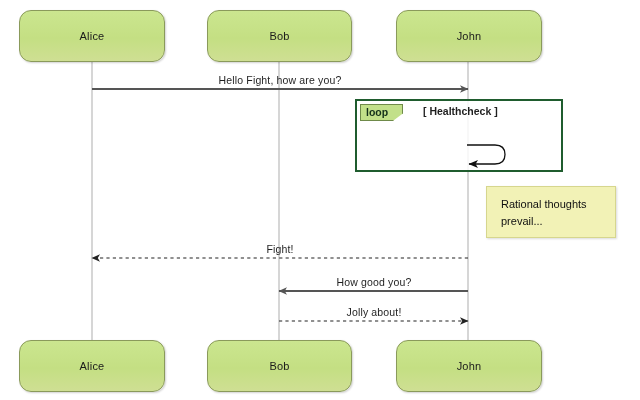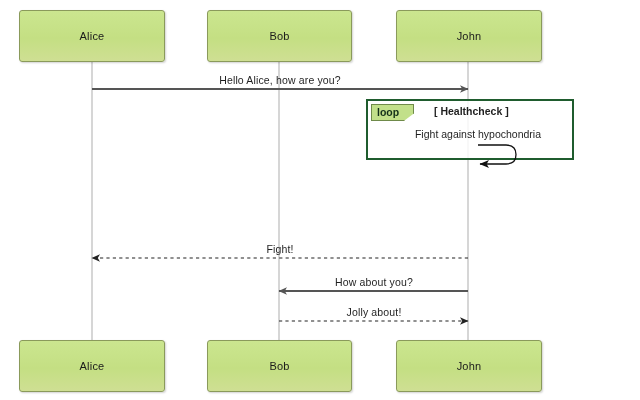--- a/index.html
+++ b/index.html
@@ -28,21 +28,21 @@
     width: 640px;
     height: 400px;
   }
 
   
   .participant {
     position: absolute;
     box-sizing: border-box;
     background: linear-gradient(180deg, #cbe68f 0%, #c4df83 55%, #cfdf93 100%);
     border: 1px solid #8a9a5b;
-    border-radius: 3px;
+    border-radius: 12px;
     box-shadow: 1px 1px 2px rgba(0,0,0,0.18);
     display: flex;
     align-items: center;
     justify-content: center;
     font-size: 11px;
     color: #1a1a1a;
     letter-spacing: .2px;
   }
 
   
@@ -156,30 +156,31 @@
         <span>Bob</span>
       </div>
       <div class="participant" style="left: 396px; top: 10px; width: 146px; height: 52px;">
         <span>John</span>
       </div>
       <div class="participant" style="left: 396px; top: 340px; width: 146px; height: 52px;">
         <span>John</span>
       </div>
     </div>
 
-  <div class="frag" id="frag-box" style="left: 366px; top: 99px; width: 208px; height: 61px;">
+  <div class="frag" id="frag-box" style="left: 355px; top: 99px; width: 208px; height: 73px;">
     <div class="frag-tab" id="frag-tab" style="left: 3px; top: 3px;">loop</div>
     <div class="frag-cond" id="frag-cond" style="left: 66px; top: 4px; font-weight: bold;">[ Healthcheck ]</div>
-    <div class="frag-text" id="frag-text" style="left: 110px; top: 27px;">Fight against hypochondria</div>
     <svg id="self-loop" width="208" height="73" viewBox="0 0 208 73" style="position:absolute;left:0;top:0;pointer-events:none;">
         <path d="M 110 44 L 138 44 Q 148 44 148 53.5 Q 148 63 138 63 L 112 63" fill="none" stroke="#111111" stroke-width="1.3" marker-end="url(#ah-loop)"></path>
       </svg>
   </div>
 
+  <div class="note" id="note-box" style="left: 486px; top: 186px; width: 130px; height: 52px;">Rational thoughts
+prevail...</div>
 
   <div class="layer" id="labels">
-      <div class="msg-label" style="left: 280px; top: 74px;">Hello Alice, how are you?</div>
+      <div class="msg-label" style="left: 280px; top: 74px;">Hello Fight, how are you?</div>
       <div class="msg-label" style="left: 280px; top: 243px;">Fight!</div>
-      <div class="msg-label" style="left: 374px; top: 276px;">How about you?</div>
+      <div class="msg-label" style="left: 374px; top: 276px;">How good you?</div>
       <div class="msg-label" style="left: 374px; top: 306px;">Jolly about!</div>
     </div>
 
 </div>
 
 </body></html>

